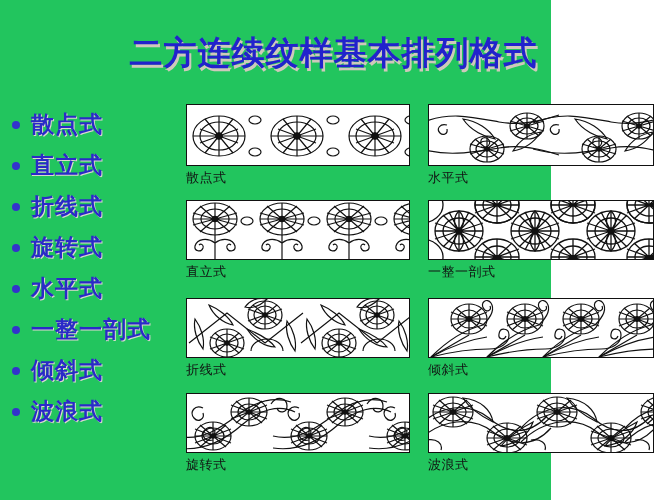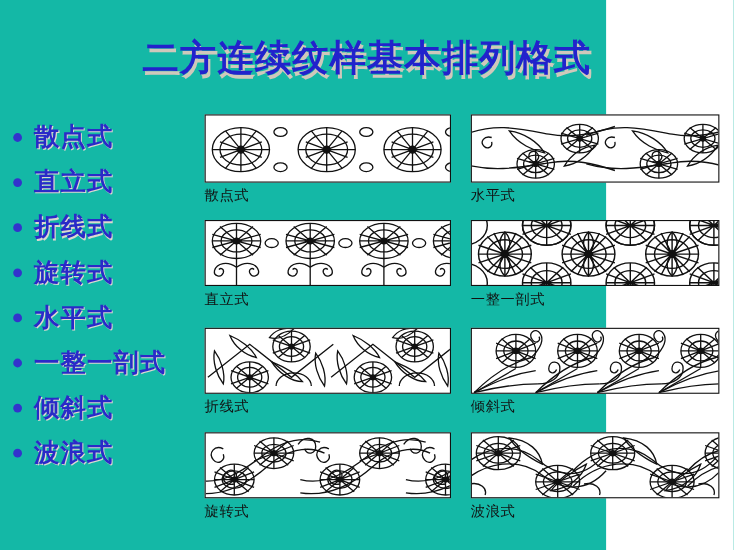--- a/index.html
+++ b/index.html
@@ -6,21 +6,21 @@
   body{
     width:667px;height:500px;
     background:#ffffff;
     font-family:"DejaVu Sans", sans-serif;
     overflow:hidden;
     position:relative;
   }
   #slide{
     position:absolute;inset:0;
     width:551px;height:500px;
-    background:#14b8a6;
+    background:#22c55e;
     text-decoration:underline;
   }
 
   
   #title{
     position:absolute;
     left:0;top:33px;width:667px;
     text-align:center;
     font-family:"DejaVu Sans", sans-serif;
     font-size:33px;

